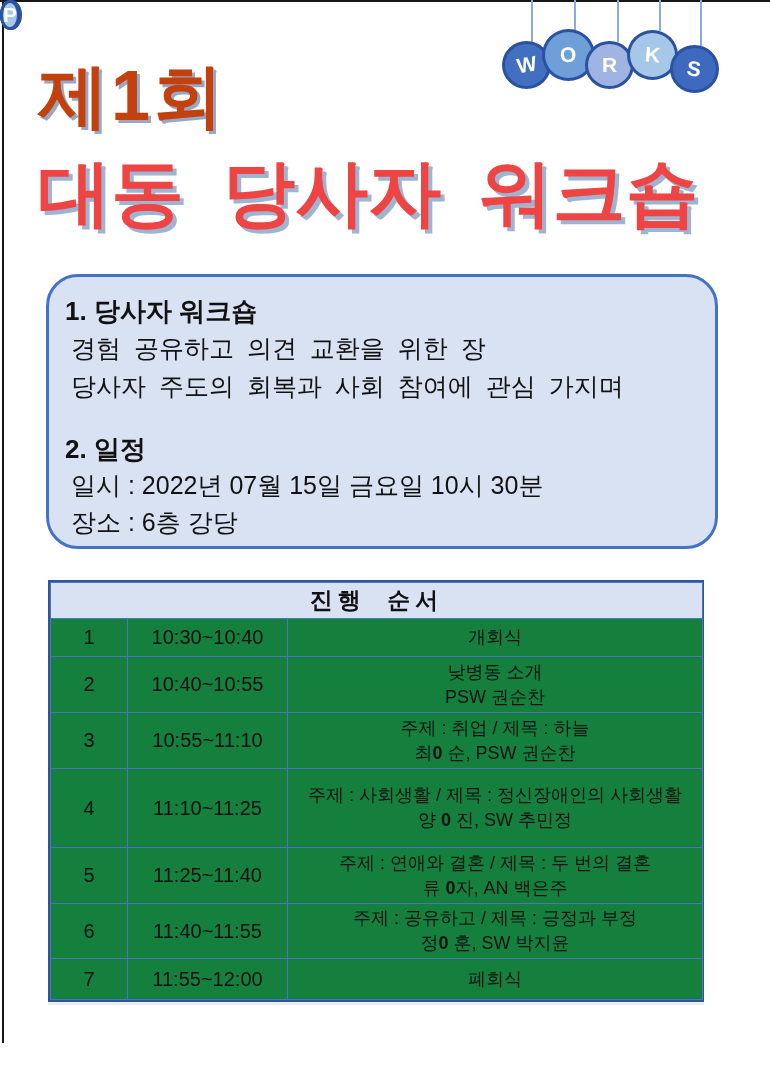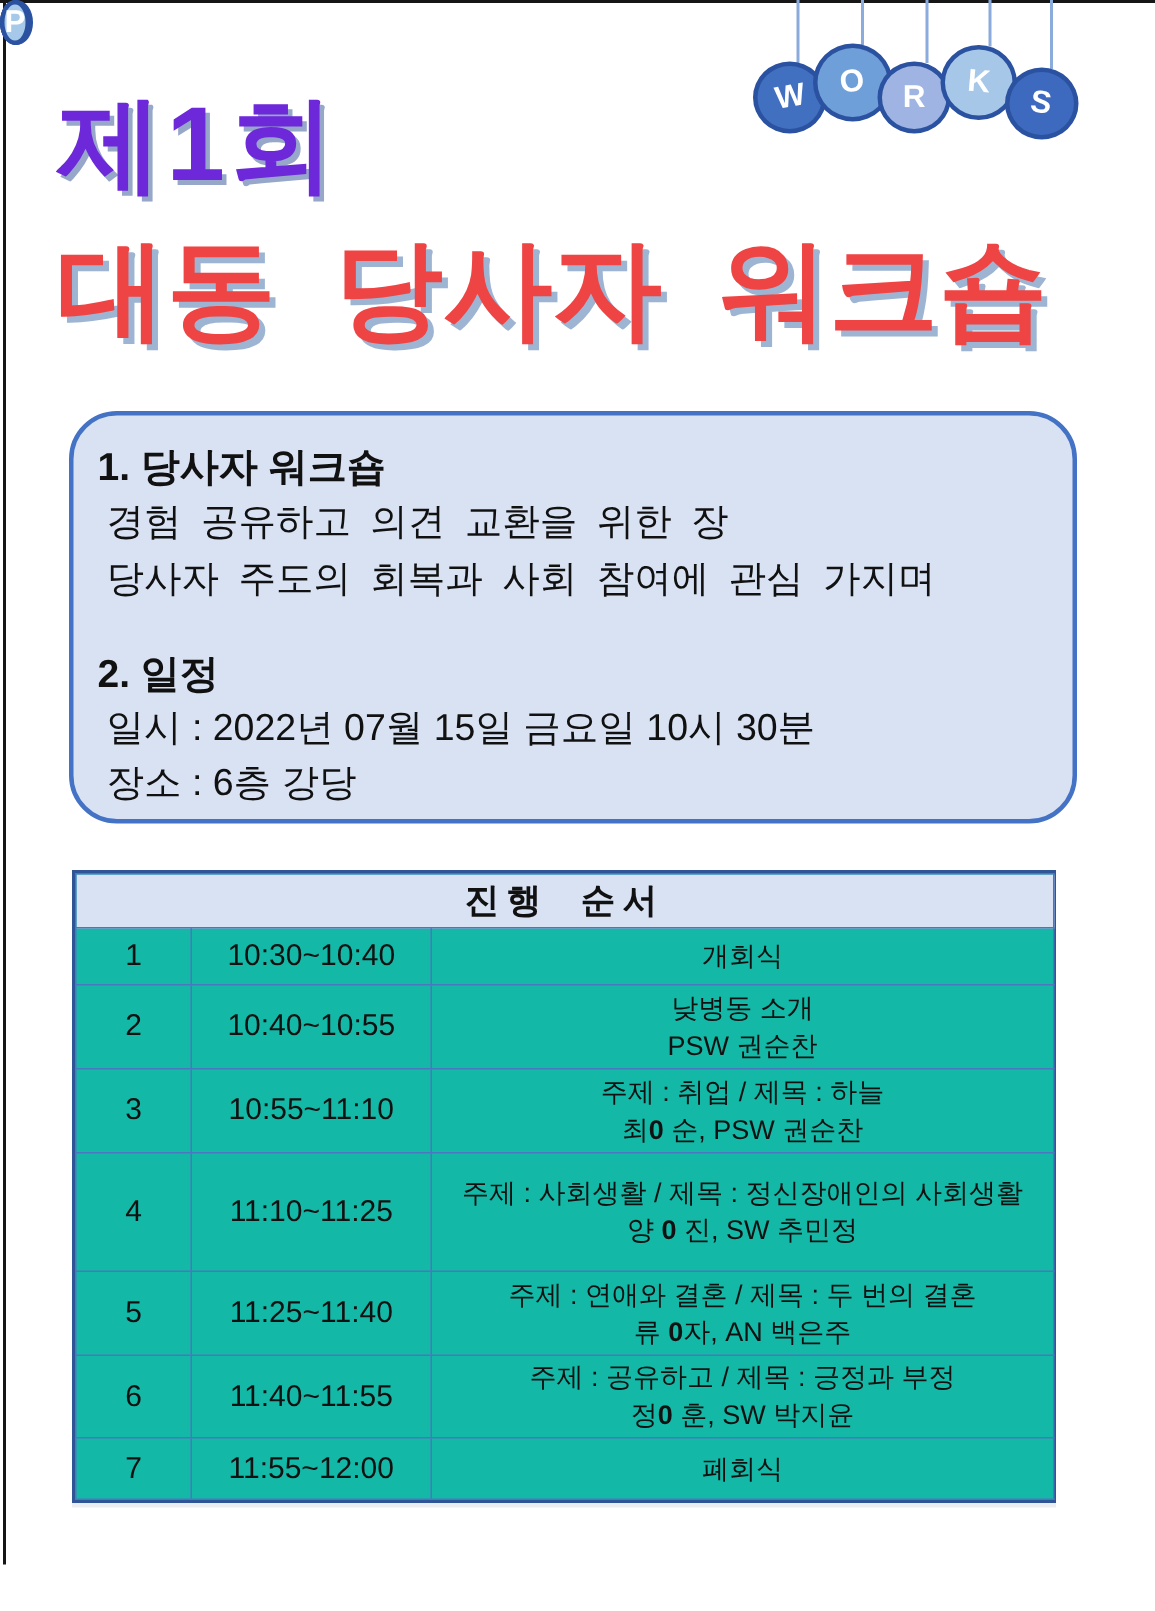--- a/index.html
+++ b/index.html
@@ -50,21 +50,21 @@
   .info-box { position:absolute; left:46px; top:274px; width:672px; height:275px;
               border:3px solid #4472C4; border-radius:32px; background:#D9E2F3;
               padding:16px 18px 0 16px; color:#111; }
   .sec-title { font-size:26px; font-weight:700; line-height:36px; }
   .body-line { font-size:25px; line-height:38px; word-spacing:6px; padding-left:6px; white-space:nowrap; }
   .gap { height:26px; }
   .sched-line { font-size:25px; line-height:37px; padding-left:6px; white-space:nowrap; }
 
   
   .table-wrap { position:absolute; left:48px; top:580px; width:656px;
-                border:2px solid #2F5597; background:#14b8a6;
+                border:2px solid #2F5597; background:#15803d;
                 box-shadow:0 3px 0 rgba(100,110,140,.12); }
   table.sched { width:100%; border-collapse:collapse; table-layout:fixed; }
   table.sched col.c1 { width:77px; } table.sched col.c2 { width:160px; } table.sched col.c3 { width:415px; }
   table.sched td { border:1.5px solid #4C77C0; text-align:center; vertical-align:middle; color:#111; }
   td.t-title { background:#D9E2F3; font-size:23px; font-weight:700; height:36px;
                letter-spacing:5px; word-spacing:10px; border-bottom:2px solid #2F5597; }
   tr.head td { height:37px; font-size:20px; }
   td.c-no, td.c-time { font-size:20px; }
   td.c-content { font-size:18px; line-height:25px; }
   .rz { font-weight:700; }
@@ -73,21 +73,21 @@
   tr.r7 td { height:41px; }
 </style>
 </head>
 <body>
 
 <div class="page">
 
   <div class="edge-top"></div>
   <div class="edge-left"></div>
 
-  <div class="edition" style="color: #6d28d9;">제1회</div>
+  <div class="edition" style="color: #c2410c;">제1회</div>
 
   <div class="string"></div>
   <div class="string"></div>
   <div class="string"></div>
   <div class="string"></div>
   <div class="string"></div>
   <div class="string"></div>
   <div class="string"></div>
   <div class="string"></div>
 

